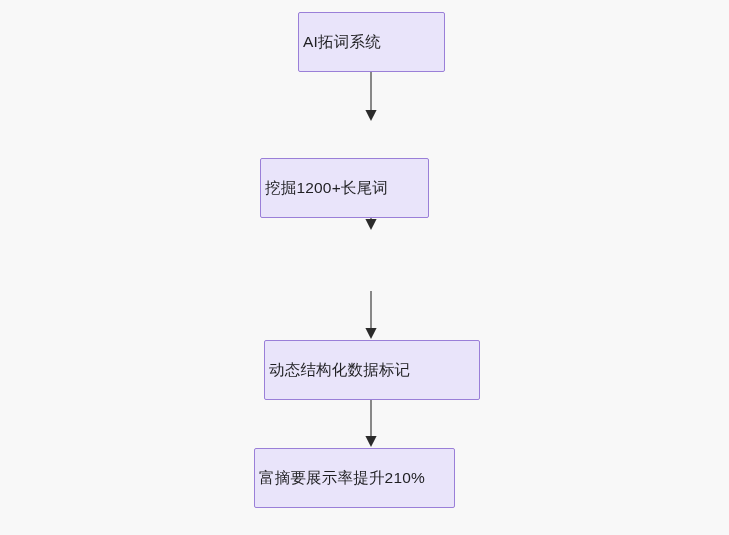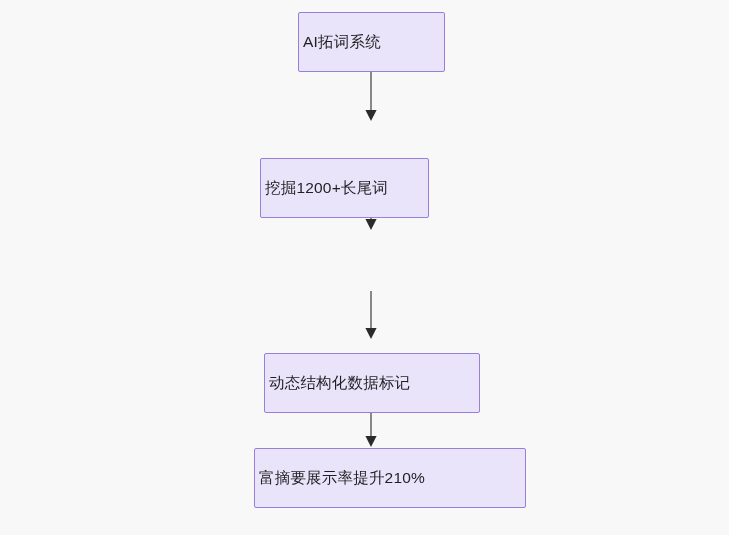--- a/index.html
+++ b/index.html
@@ -80,21 +80,21 @@
 
   <div class="node" style="left:298px; top:12px; width:147px; height:60px;">
     <span class="node-label">AI拓词系统</span>
   </div>
 
   <div class="node" style="left:260px; top:122px; width:169px; height:60px;margin-top:36px;">
     <span class="node-label">挖掘1200+长尾词</span>
   </div>
 
 
-  <div class="node" style="left:264px; top:340px; width:216px; height:60px;margin-top:13px;">
+  <div class="node" style="left:264px; top:340px; width:216px; height:60px;">
     <span class="node-label">动态结构化数据标记</span>
   </div>
 
-  <div class="node" style="left:254px; top:448px; width:272px; height:60px;">
+  <div class="node" style="left:254px; top:448px; width:201px; height:60px;">
     <span class="node-label">富摘要展示率提升210%</span>
   </div>
 
 </div>
 
 </body></html>

